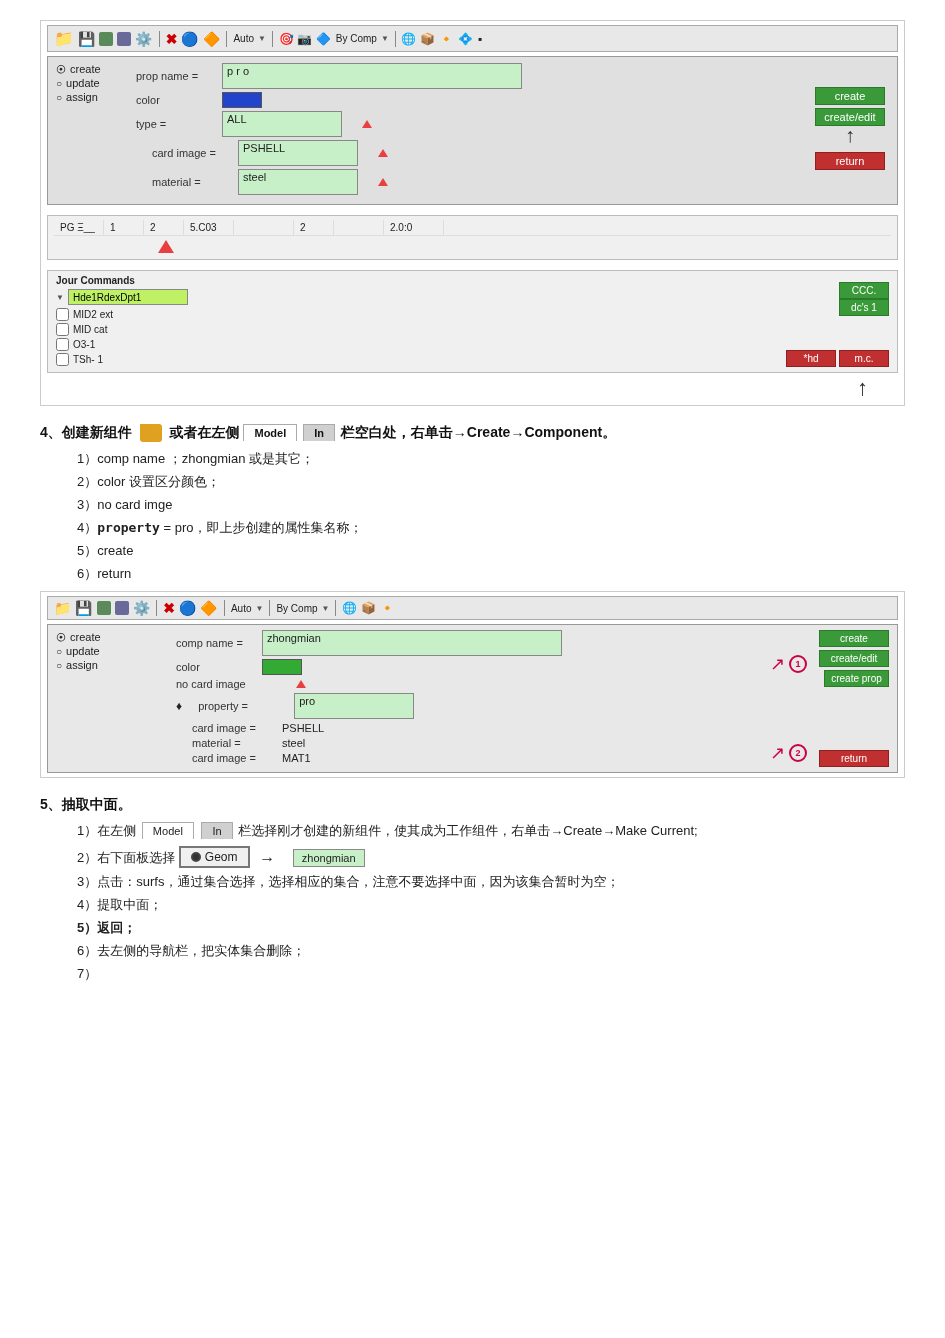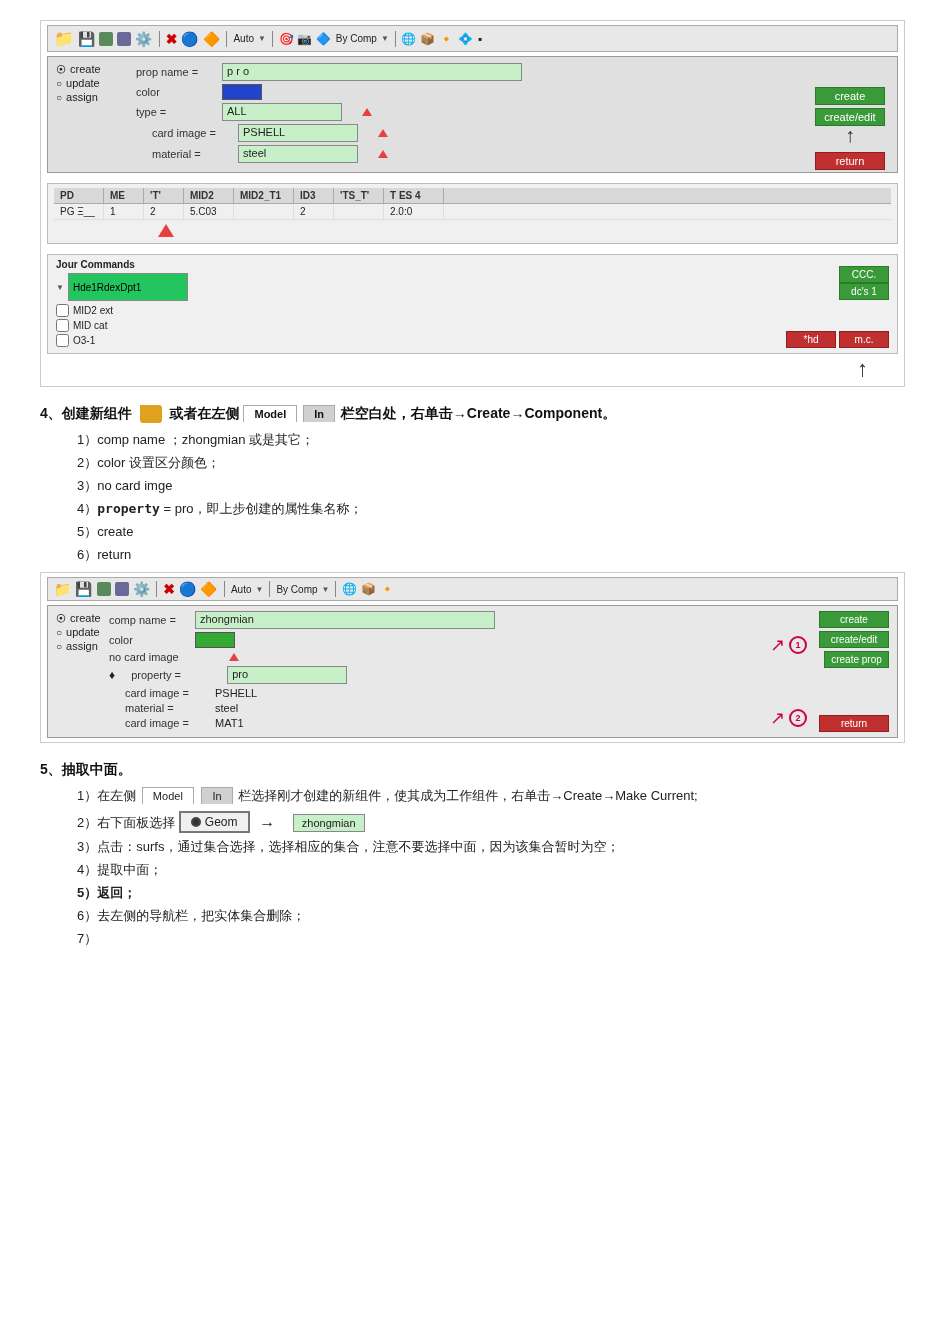--- a/index.html
+++ b/index.html
@@ -57,21 +57,21 @@
     .panel-label {
       min-width: 70px;
       font-size: 11px;
       color: #333;
     }
     .panel-input {
       background: #c8f0c8;
       border: 1px solid #888;
       padding: 1px 4px;
       font-size: 11px;
-      height: 18px;
+      height: 26px;
       min-width: 80px;
     }
     .panel-input.wide { min-width: 300px; }
     .panel-input.medium { min-width: 120px; }
     .color-box {
       width: 40px; height: 16px;
       background: #2244cc;
       border: 1px solid #555;
       display: inline-block;
     }
@@ -163,25 +163,25 @@
       font-weight: bold;
       margin-bottom: 3px;
     }
     .log-input-row {
       display: flex;
       align-items: center;
       gap: 4px;
       margin-bottom: 3px;
     }
     .log-input {
-      background: #22c55e;
+      background: #bef264;
       border: 1px solid #888;
       padding: 1px 4px;
       font-size: 10px;
-      height: 28px;
+      height: 16px;
       width: 120px;
     }
     .log-checkbox-row {
       display: flex;
       align-items: center;
       gap: 4px;
       margin-bottom: 2px;
       font-size: 10px;
     }
 
@@ -367,30 +367,20 @@
       <button class="btn-green">create</button>
       <button class="btn-green">create/edit</button>
       <div style="height:20px; position:relative;">
         <span style="position:absolute;left:30px;top:-5px;font-size:20px;color:#333;">↑</span>
       </div>
       <button class="btn-red">return</button>
     </div>
   </div>
 
   <div class="table-panel" style="margin-top:10px;">
-    <div class="table-header">
-      <span class="th" style="min-width:50px;">PD</span>
-      <span class="th" style="min-width:40px;">ME</span>
-      <span class="th" style="min-width:40px;">'T'</span>
-      <span class="th" style="min-width:50px;">MID2</span>
-      <span class="th" style="min-width:60px;">MID2_T1</span>
-      <span class="th" style="min-width:40px;">ID3</span>
-      <span class="th" style="min-width:50px;">'TS_T'</span>
-      <span class="th" style="min-width:60px;">T ES 4</span>
-    </div>
     <div class="table-row-data">
       <span class="td" style="min-width:50px;">PG Ξ__</span>
       <span class="td" style="min-width:40px;">1</span>
       <span class="td" style="min-width:40px;">2</span>
       <span class="td" style="min-width:50px;">5.C03</span>
       <span class="td" style="min-width:60px;"></span>
       <span class="td" style="min-width:40px;">2</span>
       <span class="td" style="min-width:50px;"></span>
       <span class="td" style="min-width:60px;">2.0:0</span>
     </div>
@@ -411,20 +401,24 @@
       <span>MID2 ext</span>
     </div>
     <div class="log-checkbox-row">
       <input type="checkbox" style="">
       <span>MID cat</span>
     </div>
     <div class="log-checkbox-row">
       <input type="checkbox" style="">
       <span>O3-1</span>
     </div>
+    <div class="log-checkbox-row">
+      <input type="checkbox" style="">
+      <span>TSh- 1</span>
+    </div>
 
     <div style="position:absolute;right:8px;top:11px;display:flex;flex-direction:column;gap:0;">
       <button class="btn-green" style="min-width:50px;font-size:10px;">CCC.</button>
       <button class="btn-green" style="min-width:50px;font-size:10px;">dc's 1</button>
     </div>
     <div style="position:absolute;right:8px;bottom:5px;display:flex;flex-direction:row;gap:3px;">
       <button class="btn-red" style="min-width:50px;font-size:10px;">*hd</button>
       <button class="btn-red" style="min-width:50px;font-size:10px;">m.c.</button>
     </div>
   </div>
@@ -486,21 +480,21 @@
       <div class="radio-row">
         <span style="font-size:10px;">○</span>
         <span>update</span>
       </div>
       <div class="radio-row">
         <span style="font-size:10px;">○</span>
         <span>assign</span>
       </div>
     </div>
 
-    <div style="margin-left:53px;">
+    <div style="margin-left:120px;">
       <div class="panel-row">
         <span class="panel-label">comp name =</span>
         <div class="panel-input wide">zhongmian</div>
       </div>
       <div class="panel-row">
         <span class="panel-label">color</span>
         <div class="color-box" style="background:#33aa33;"></div>
       </div>
       <div class="panel-row">
         <span class="panel-label" style="min-width:100px;">no card image</span>

